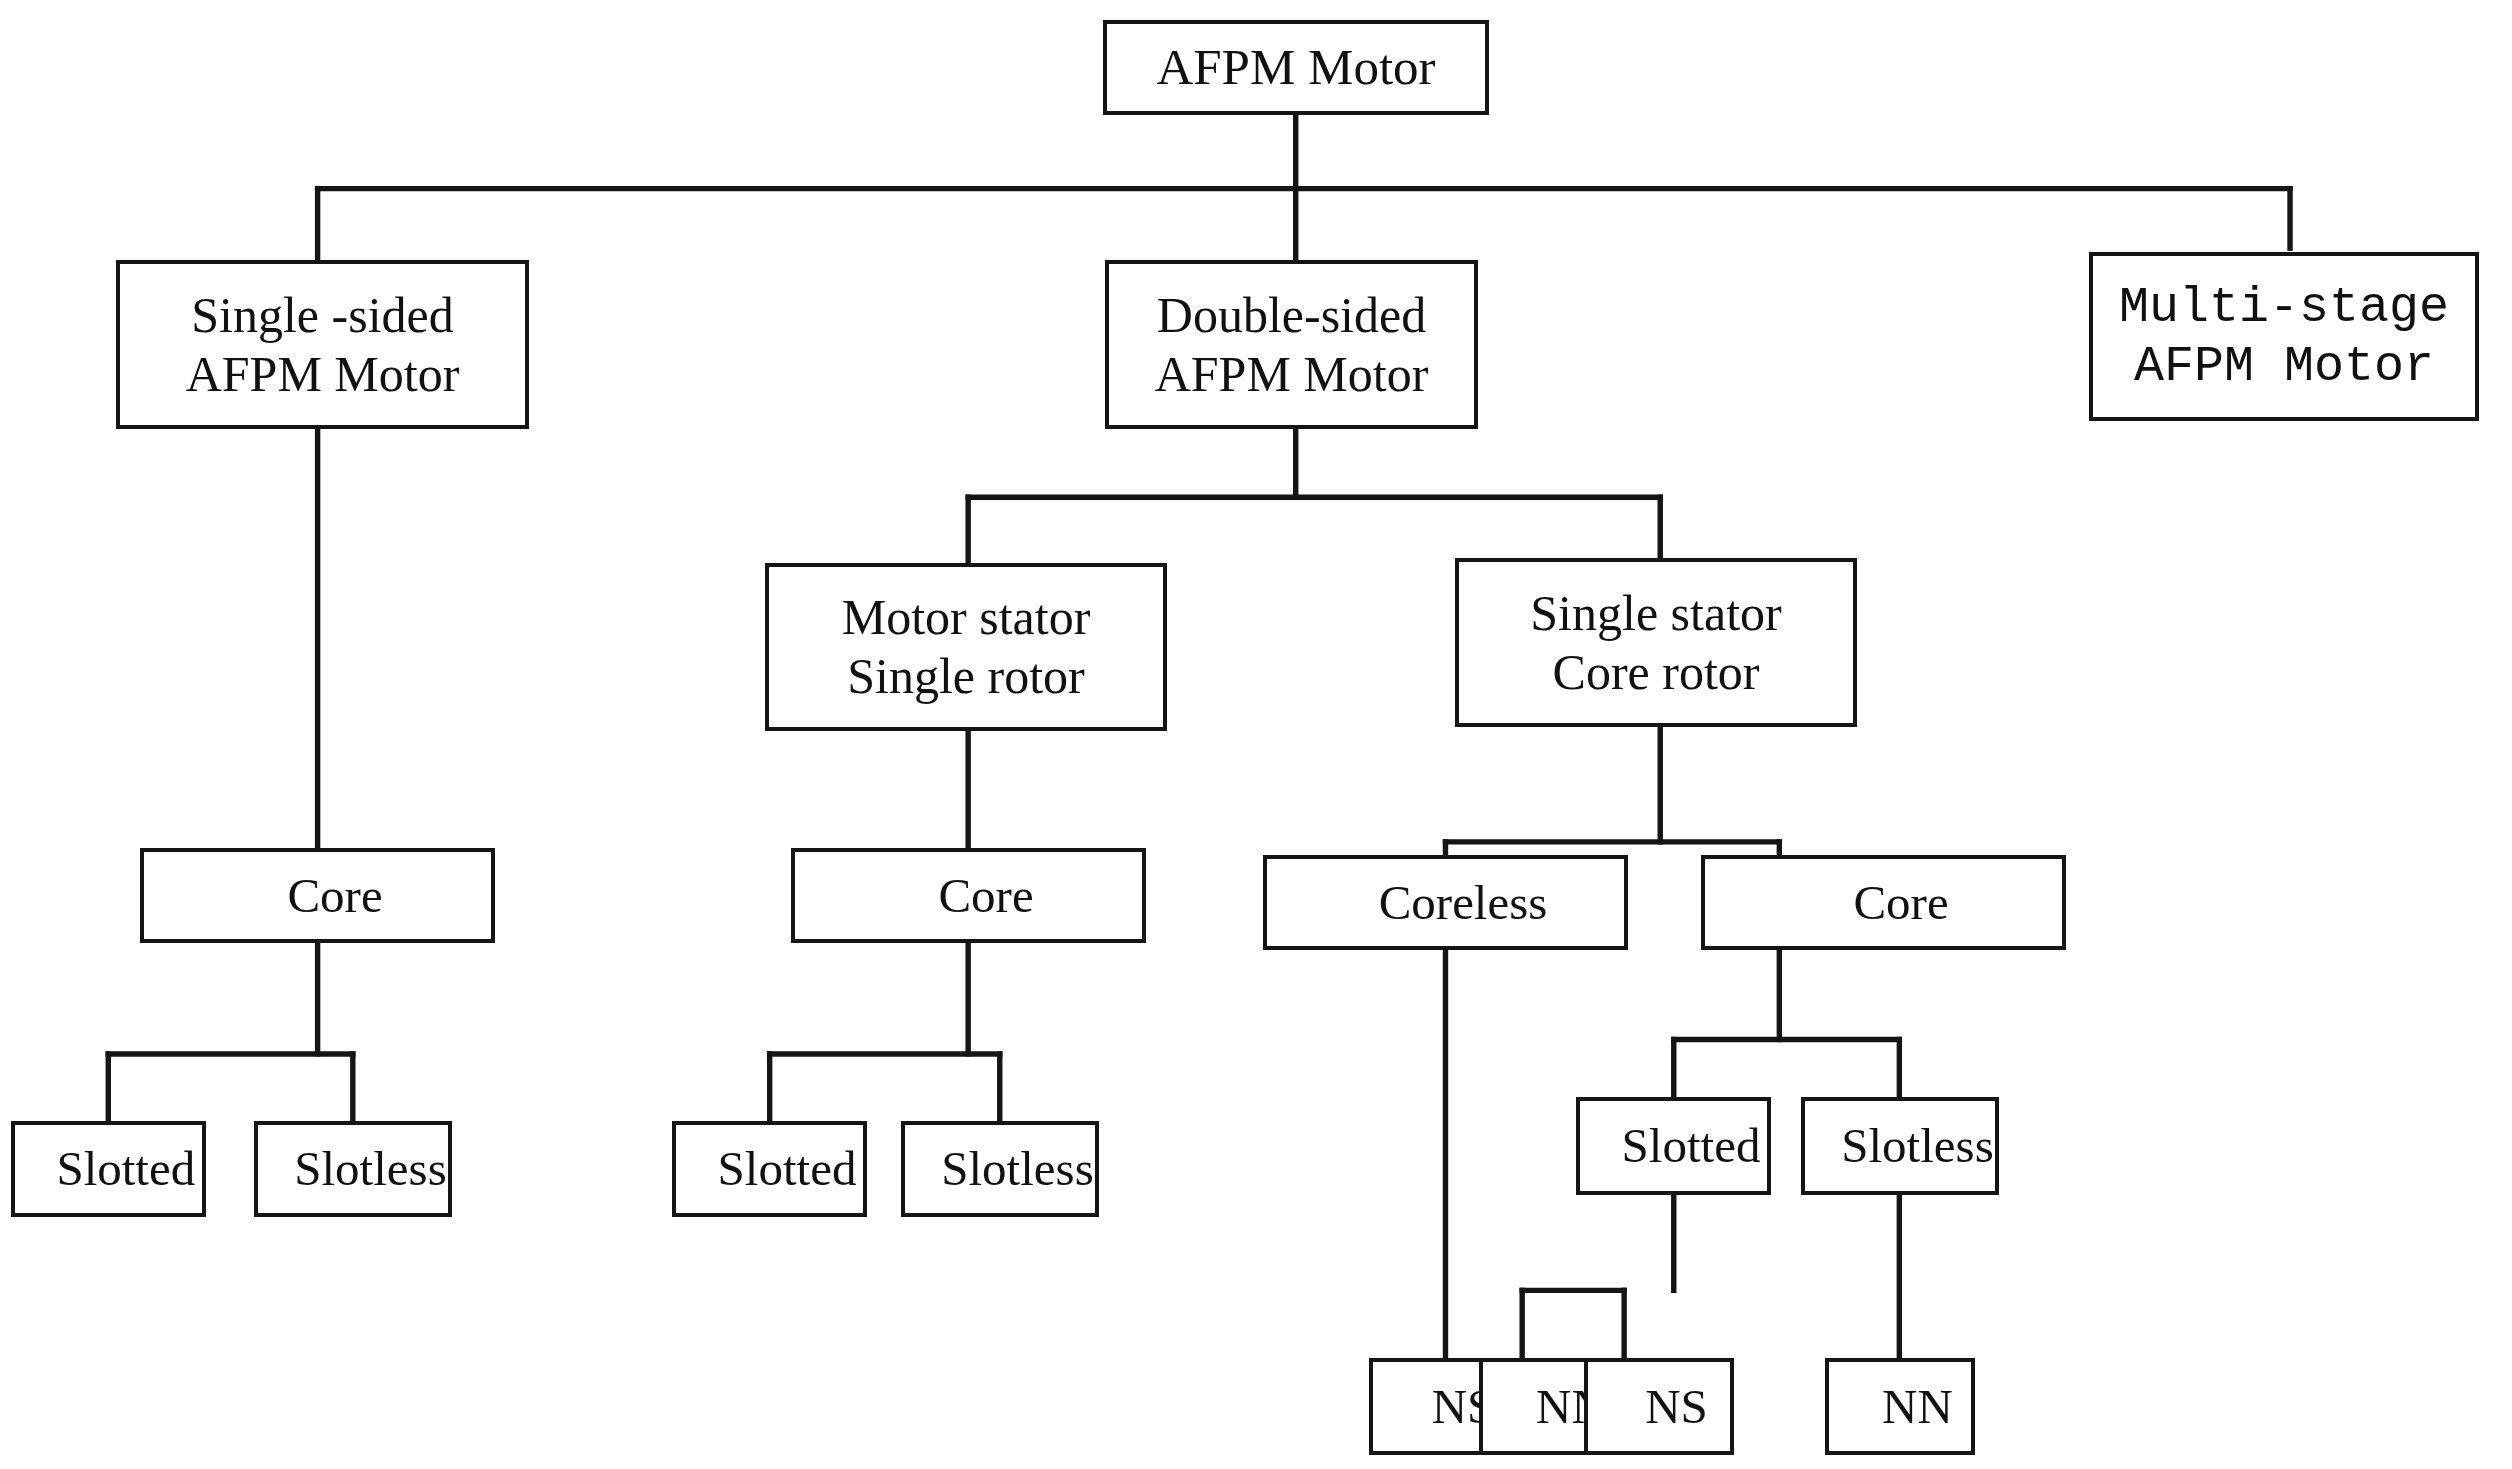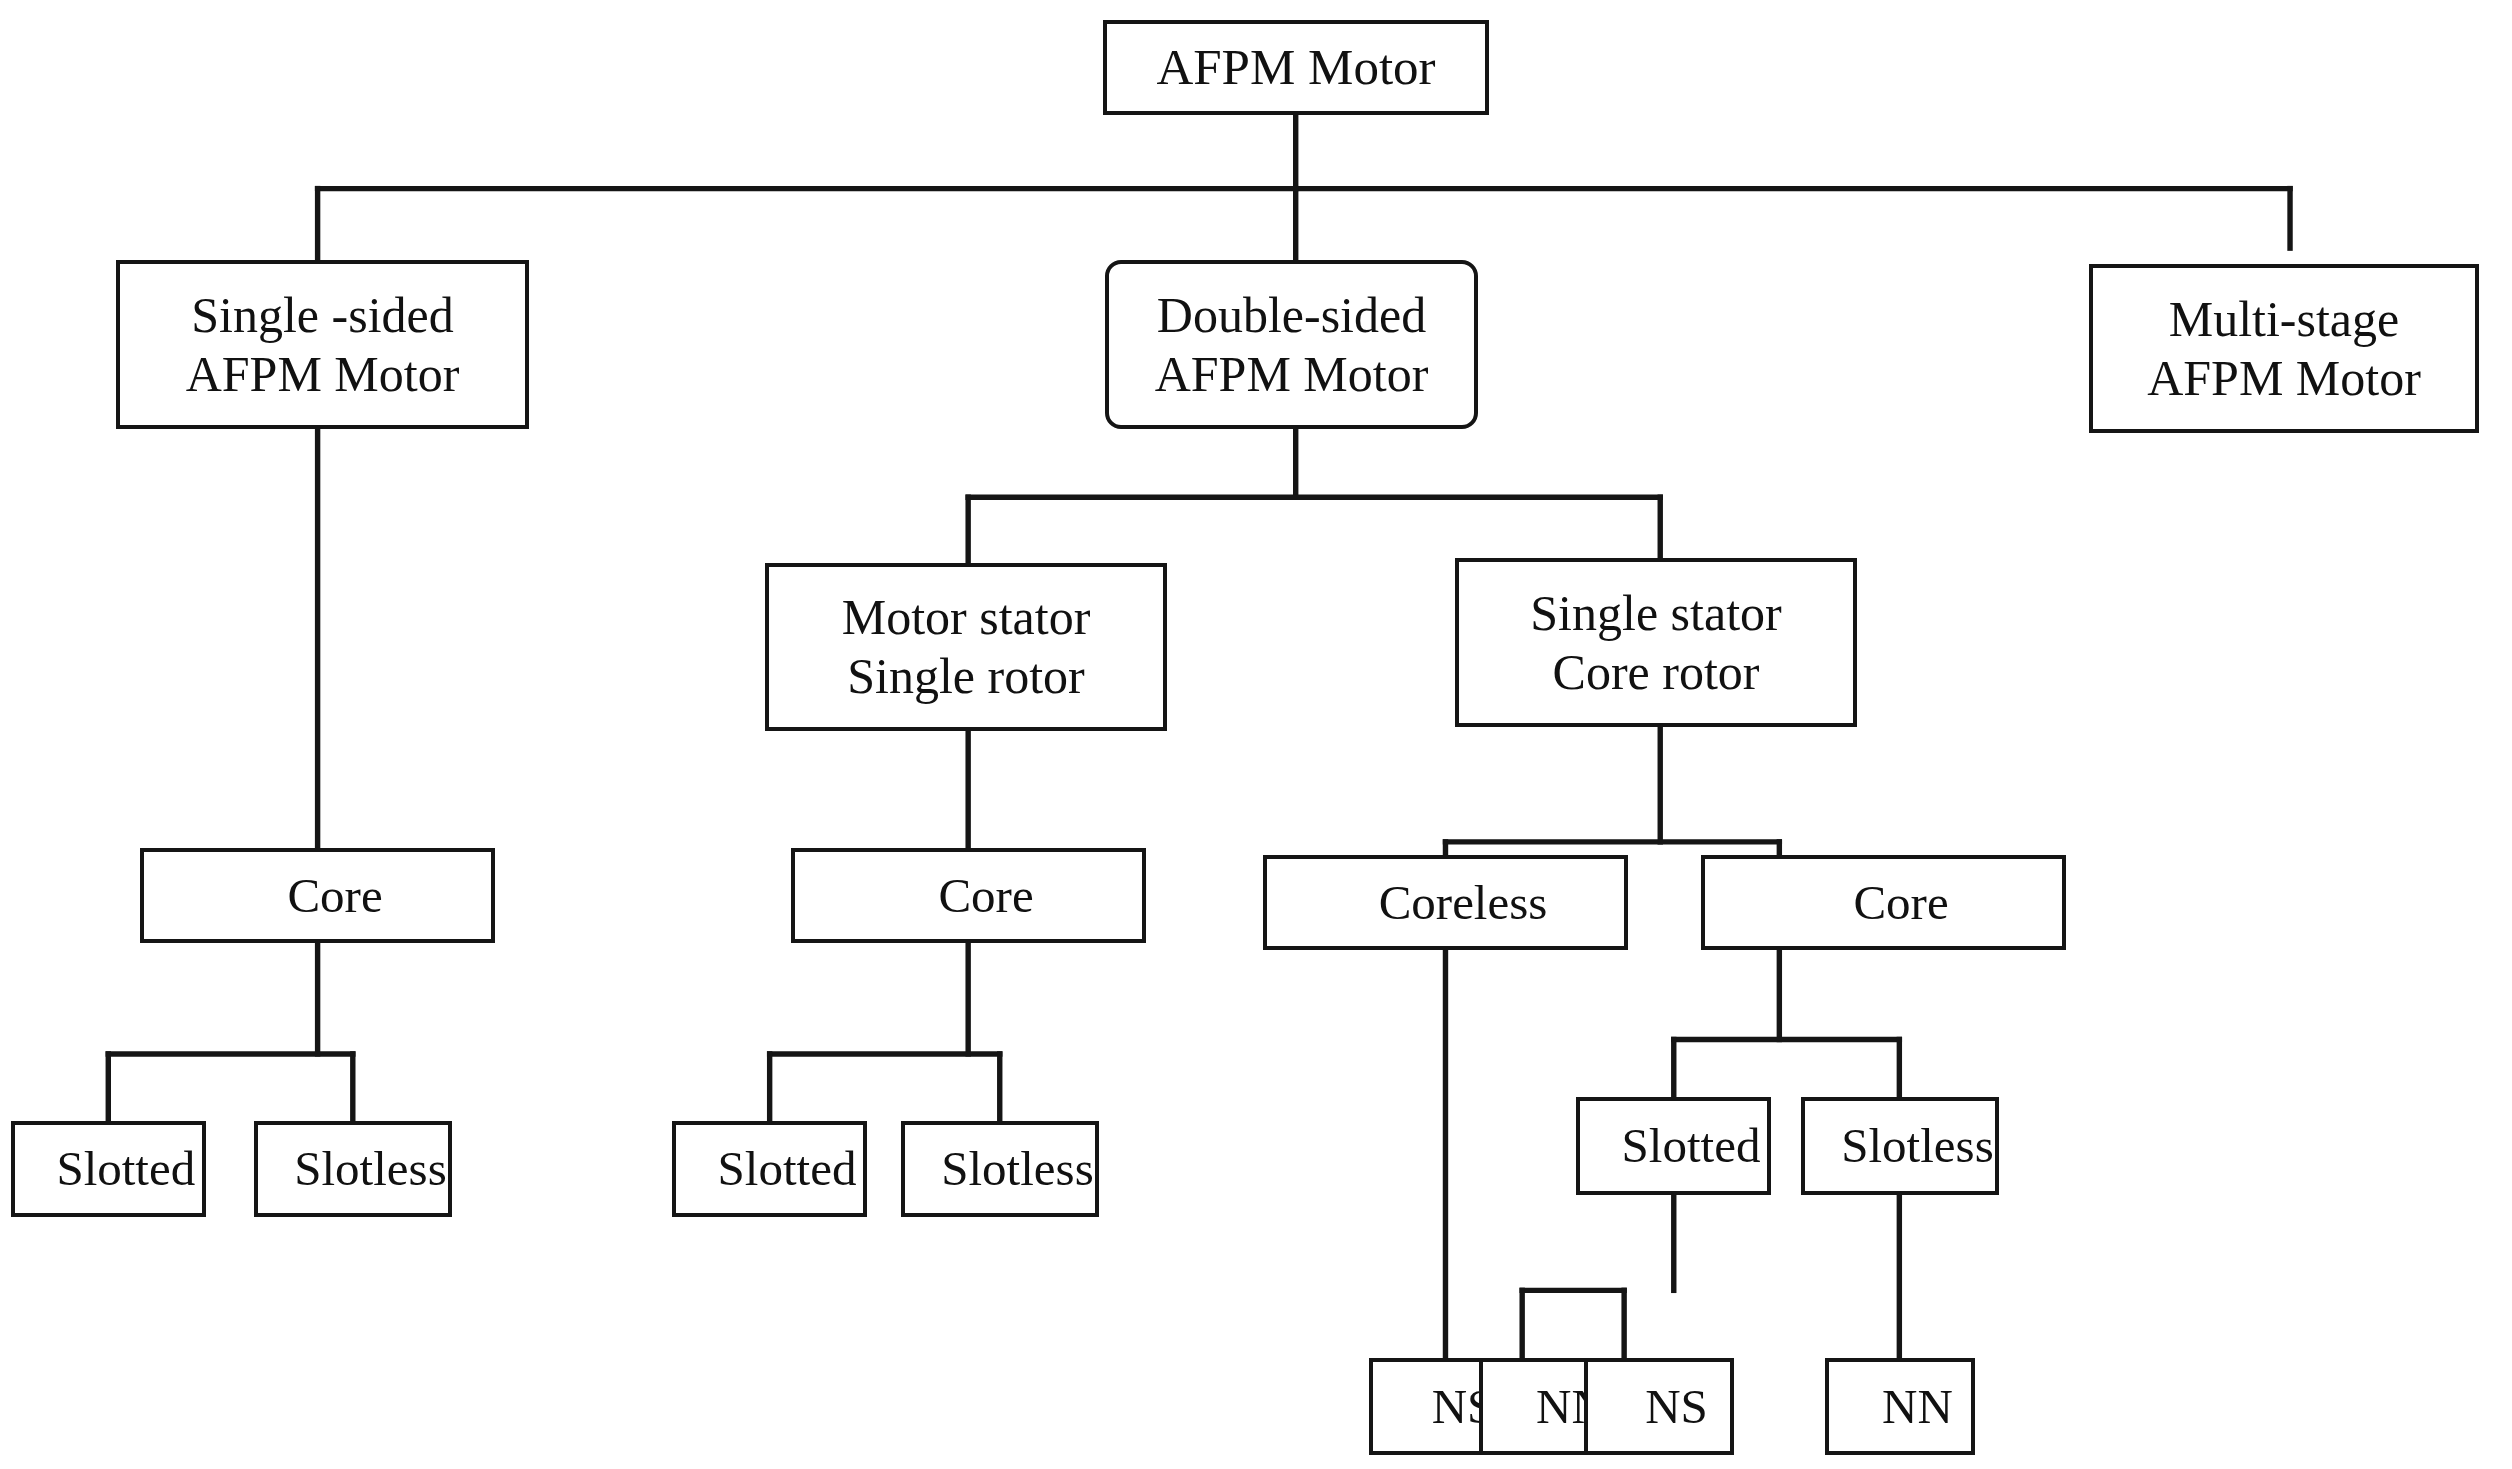--- a/index.html
+++ b/index.html
@@ -103,26 +103,26 @@
 
   <div class="node t-big" style="left:1103px; top:20px; width:386px; height:95px;">
     <span class="line">AFPM Motor</span>
   </div>
 
   <div class="node t-mid" style="left:116px; top:260px; width:413px; height:169px;">
     <span class="line">Single -sided</span>
     <span class="line">AFPM Motor</span>
   </div>
 
-  <div class="node t-mid" style="left:1105px; top:260px; width:373px; height:169px;border-radius:16px;">
+  <div class="node t-mid" style="left:1105px; top:260px; width:373px; height:169px;">
     <span class="line">Double-sided</span>
     <span class="line">AFPM Motor</span>
   </div>
 
-  <div class="node t-mid" style="left:2089px; top:264px; width:390px; height:169px;">
+  <div class="node t-mid" style="left:2089px; top:252px; width:390px; height:169px;font-family:Liberation Mono, monospace;">
     <span class="line">Multi-stage</span>
     <span class="line">AFPM Motor</span>
   </div>
 
   <div class="node t-mid" style="left:765px; top:563px; width:402px; height:168px;">
     <span class="line">Motor stator</span>
     <span class="line">Single rotor</span>
   </div>
 
   <div class="node t-mid" style="left:1455px; top:558px; width:402px; height:169px;text-align:center;">

